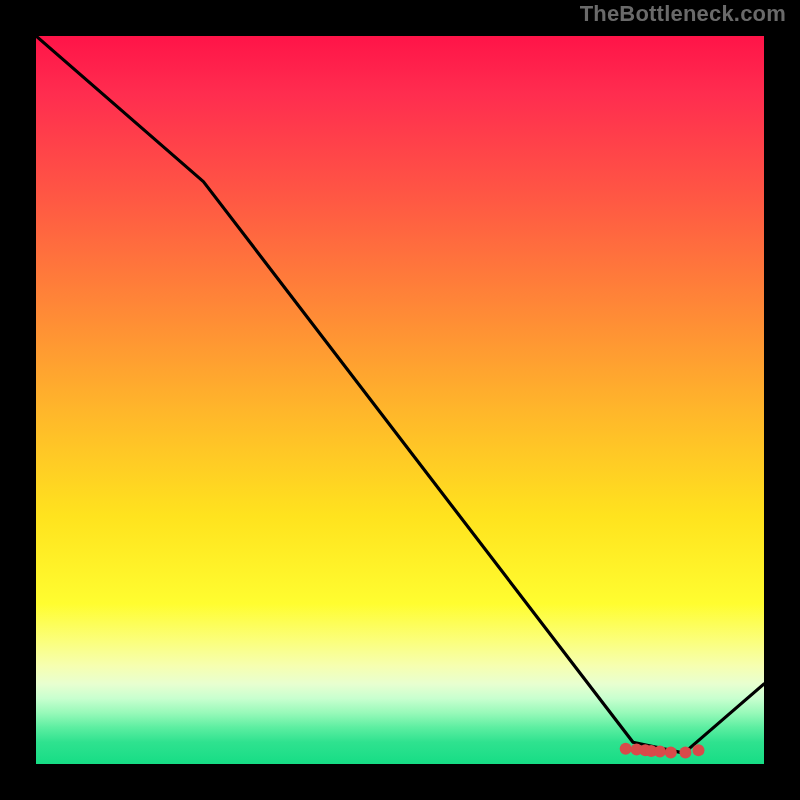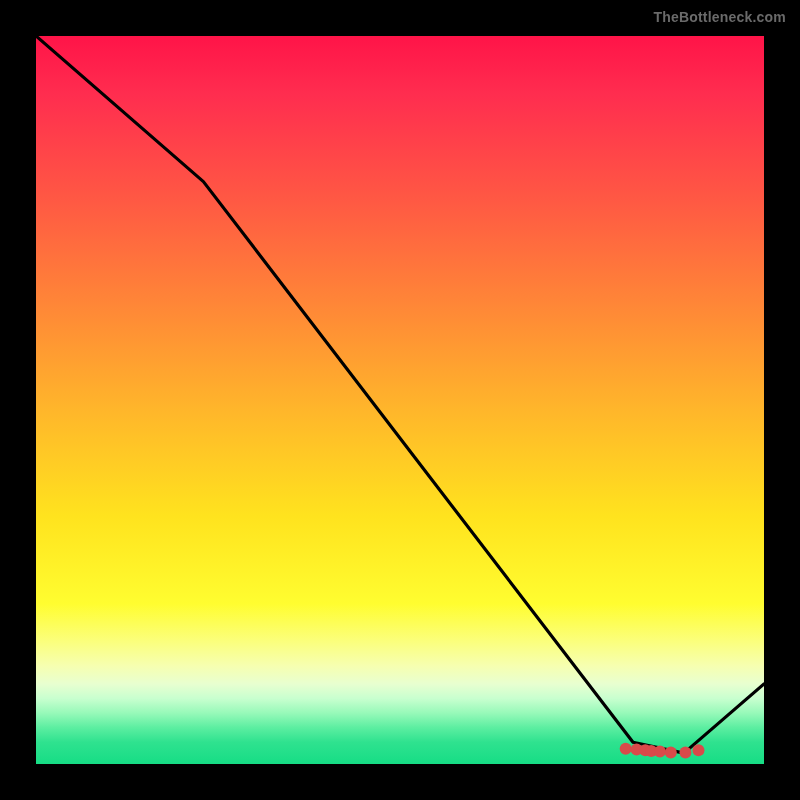--- a/index.html
+++ b/index.html
@@ -5,24 +5,24 @@
   * { margin: 0; padding: 0; box-sizing: border-box; }
   html, body { width: 800px; height: 800px; background: #000; overflow: hidden; }
   .frame {
     position: relative;
     width: 800px;
     height: 800px;
     background: #000;
   }
   .watermark {
     position: absolute;
-    top: 9px;
+    top: 1px;
     right: 14px;
     font-family: Arial, Helvetica, sans-serif;
-    font-size: 14px;
+    font-size: 22px;
     font-weight: 600;
     color: #6a6a6a;
     letter-spacing: 0.2px;
     user-select: none;
   }
   .plot {
     position: absolute;
     left: 36px;
     top: 36px;
     width: 728px;

